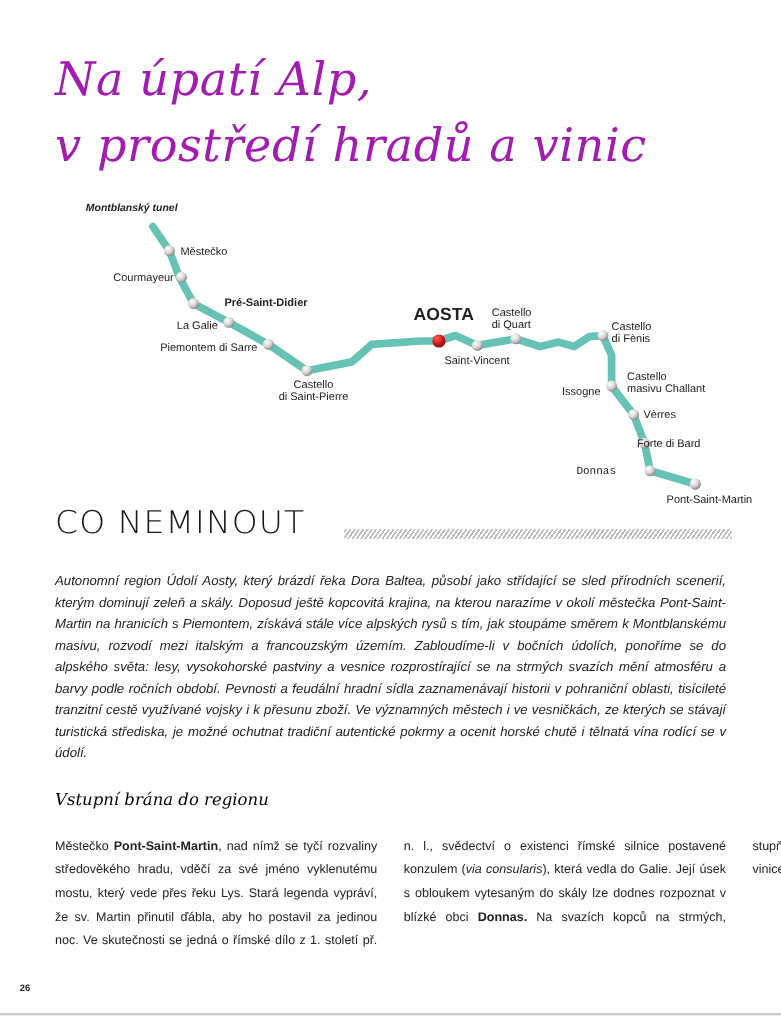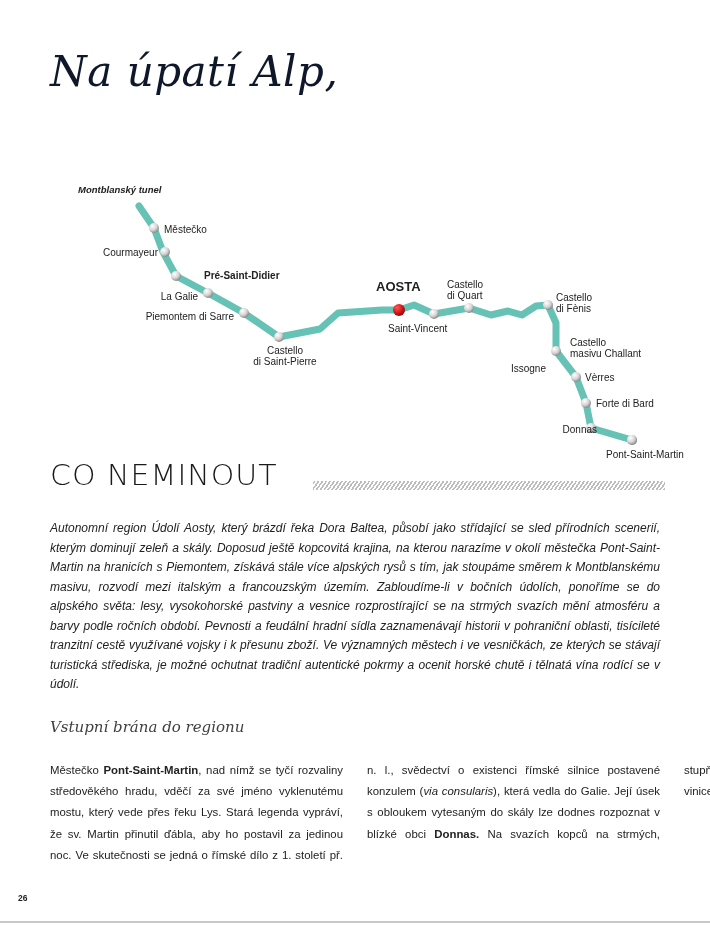--- a/index.html
+++ b/index.html
@@ -1,39 +1,40 @@
 <!DOCTYPE html>
 <html><head>
   <meta charset="utf-8">
   <style>
     html, body { margin: 0; padding: 0; background: #ffffff; }
     body { width: 710px; height: 925px; position: relative; overflow: hidden; color: #222; font-family: "Liberation Sans", sans-serif; }
-    .title { position: absolute; left: 50px; top: 42px; margin: 0; font-family: "DejaVu Serif", serif; font-style: italic; font-weight: normal; font-size: 42px; line-height: 60px; color: #0f172a; letter-spacing: 0.5px; }
+    .title { position: absolute; left: 50px; top: 42px; margin: 0; font-family: "DejaVu Serif", serif; font-style: italic; font-weight: normal; font-size: 42px; line-height: 60px; color: #a21caf; letter-spacing: 0.5px; }
     .title span { display: block; }
     .map { position: absolute; left: 0; top: 175px; width: 710px; height: 290px; margin-left: 28px; }
     .map-label { position: absolute; font-size: 10px; color: #222; line-height: 11px; white-space: nowrap; }
     .map-label.tunnel { font-style: italic; font-weight: bold; font-size: 9.5px; }
-    .map-label.capital { font-weight: bold; font-size: 13px; text-align: right; }
+    .map-label.capital { font-weight: bold; font-size: 16px; text-align: right; }
     .map-label.right-align { text-align: right; }
     .map-label.center { text-align: center; }
     .section-head { position: absolute; left: 50px; top: 460px; font-family: "DejaVu Sans", sans-serif; font-weight: 200; font-size: 30px; letter-spacing: 1px; color: #1a1a1a; line-height: 32px; transform: scaleY(0.95); }
     .hatch { position: absolute; left: 313px; top: 481px; width: 352px; height: 9px; background: repeating-linear-gradient(-55deg, #bdbdbd 0 1.6px, transparent 1.6px 3.2px); }
     .intro { position: absolute; left: 50px; top: 519px; width: 610px; margin: 0; font-style: italic; font-size: 12px; line-height: 19.5px; color: #222; text-align: justify; }
-    .subhead { position: absolute; left: 50px; top: 718px; margin: 0; font-family: "DejaVu Serif", serif; font-style: italic; font-weight: normal; font-size: 15px; color: #404040; }
+    .subhead { position: absolute; left: 50px; top: 718px; margin: 0; font-family: "DejaVu Serif", serif; font-style: italic; font-weight: normal; font-size: 15px; color: #000000; }
     .body-cols { position: absolute; left: 50px; top: 760px; width: 610px; column-count: 2; column-gap: 24px; font-size: 11.4px; line-height: 21.2px; color: #222; text-align: justify; height: 110px; column-fill: auto; }
     .body-cols p { margin: 0; }
     .body-cols b { font-weight: bold; }
     .page-number { position: absolute; left: 18px; top: 893px; font-size: 8.5px; font-weight: bold; color: #222; }
     .bottom-rule { position: absolute; left: 0; top: 921px; width: 710px; height: 2px; background: #c8c8c8; }
   </style>
 </head>
 <body>
 
 <h1 class="title">
   <span>Na úpatí Alp,</span>
+  <span>v prostředí hradů a vinic</span>
 </h1>
 
 <div class="map">
   <svg id="route-svg" width="710" height="290">
     <defs>
       <radialGradient id="stopGrad" cx="35%" cy="30%" r="70%">
         <stop offset="0%" stop-color="#ffffff"></stop>
         <stop offset="60%" stop-color="#d4d4d4"></stop>
         <stop offset="100%" stop-color="#8c8c8c"></stop>
       </radialGradient>
@@ -69,37 +70,37 @@
   <div class="map-label" style="left:136px; top:49px;">Městečko</div>
   <div class="map-label right-align" style="left:60px; top:72px; width:70px;">Courmayeur</div>
   <div class="map-label" style="left:176px; top:95px;font-weight:bold;">Pré-Saint-Didier</div>
   <div class="map-label right-align" style="left:100px; top:116px; width:70px;">La Galie</div>
   <div class="map-label right-align" style="left:100px; top:136px; width:106px;">Piemontem di Sarre</div>
   <div class="map-label center" style="left:212px; top:170px; width:90px;">
     <div>Castello</div>
     <div>di Saint-Pierre</div>
   </div>
   <div class="map-label capital" style="left:348px; top:106px;">AOSTA</div>
-  <div class="map-label" style="left:360px; top:148px;">Saint-Vincent</div>
+  <div class="map-label" style="left:376px; top:148px;">Saint-Vincent</div>
   <div class="map-label" style="left:419px; top:104px;">
     <div>Castello</div>
     <div>di Quart</div>
   </div>
   <div class="map-label" style="left:528px; top:117px;">
     <div>Castello</div>
     <div>di Fènis</div>
   </div>
-  <div class="map-label right-align" style="left:460px; top:188px; width:58px;">Issogne</div>
+  <div class="map-label right-align" style="left:460px; top:176px; width:58px;">Issogne</div>
   <div class="map-label" style="left:542px; top:162px;">
     <div>Castello</div>
     <div>masivu Challant</div>
   </div>
   <div class="map-label" style="left:557px; top:197px;">Vèrres</div>
-  <div class="map-label" style="left:568px; top:223px;">Forte di Bard</div>
-  <div class="map-label right-align" style="left:516px; top:249px; width:53px;">Donnas</div>
+  <div class="map-label" style="left:551px; top:223px;">Forte di Bard</div>
+  <div class="map-label right-align" style="left:479px; top:249px; width:53px;font-family:Liberation Mono, monospace;">Donnas</div>
   <div class="map-label" style="left:578px; top:274px;">Pont-Saint-Martin</div>
 </div>
 
 <div class="section-head">CO NEMINOUT</div>
 <div class="hatch"></div>
 
 <p class="intro">Autonomní region Údolí Aosty, který brázdí řeka Dora Baltea, působí jako střídající se sled přírodních scenerií, kterým dominují zeleň a skály. Doposud ještě kopcovitá krajina, na kterou narazíme v okolí městečka Pont-Saint-Martin na hranicích s Piemontem, získává stále více alpských rysů s tím, jak stoupáme směrem k Montblanskému masivu, rozvodí mezi italským a francouzským územím. Zabloudíme-li v bočních údolích, ponoříme se do alpského světa: lesy, vysokohorské pastviny a vesnice rozprostírající se na strmých svazích mění atmosféru a barvy podle ročních období. Pevnosti a feudální hradní sídla zaznamenávají historii v pohraniční oblasti, tisícileté tranzitní cestě využívané vojsky i k přesunu zboží. Ve významných městech i ve vesničkách, ze kterých se stávají turistická střediska, je možné ochutnat tradiční autentické pokrmy a ocenit horské chutě i tělnatá vína rodící se v údolí.</p>
 
 <h2 class="subhead">Vstupní brána do regionu</h2>
 

